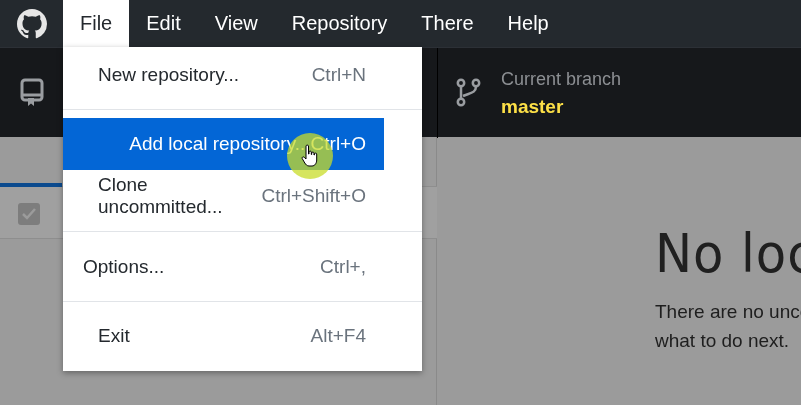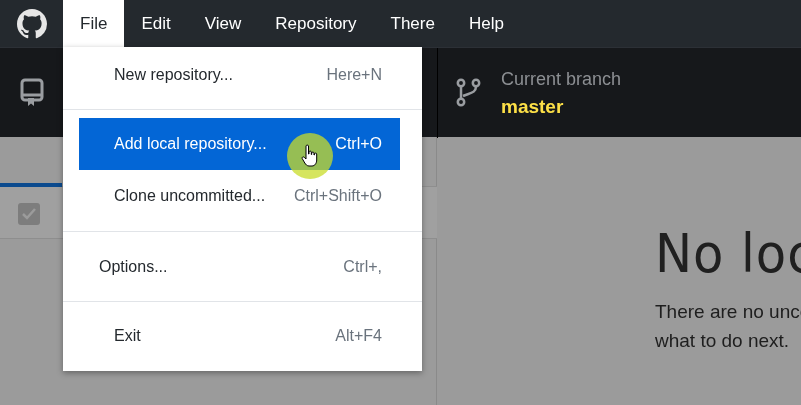--- a/index.html
+++ b/index.html
@@ -12,21 +12,21 @@
   
   .menubar {
     position: absolute; left: 0; top: 0; width: 801px; height: 47px;
     background: #24292e;
     display: flex; align-items: stretch;
   }
   .app-logo {
     width: 63px; height: 47px; display: flex; align-items: center; justify-content: center;
   }
   .menu-item {
-    color: #ffffff; font-size: 17px; display: flex; align-items: center;
+    color: #ffffff; font-size: 20px; display: flex; align-items: center;
     padding: 0 17px; height: 47px; cursor: default;
   }
   .menu-item.active { background: #ffffff; color: #24292e; }
   
   .toolbar {
     position: absolute; left: 0; top: 47px; width: 801px; height: 90px;
     background: #16181b;
     border-top: 1px solid #2c3036;
   }
   .tb-repo-icon { position: absolute; left: 18px; top: 30px; }
@@ -57,23 +57,23 @@
     transform: scaleX(0.92); transform-origin: left;
   }
   .blank-desc { position: absolute; left: 217px; top: 160px; font-size: 19px; color: #1e1e1e; line-height: 29px; white-space: nowrap; }
   
   .dropdown {
     position: absolute; left: 63px; top: 47px; width: 359px; height: 324px;
     background: #ffffff;
     box-shadow: 0 2px 6px rgba(0,0,0,0.35);
   }
   .dd-item {
-    position: absolute; left: 16px; width: 321px; height: 52px;
+    position: absolute; left: 0; width: 321px; height: 52px;
     display: flex; align-items: center; justify-content: space-between;
-    padding: 0 18px 0 35px; font-size: 16px; color: #24292e;
+    padding: 0 18px 0 35px; font-size: 19px; color: #24292e;
   }
   .dd-item .shortcut { color: #6a737d; }
   .dd-item.highlighted { background: #0366d6; color: #ffffff; }
   .dd-item.highlighted .shortcut { color: #ffffff; }
   .dd-sep { position: absolute; left: 0; width: 359px; height: 1px; background: #e1e4e8; }
   
   .cursor-halo {
     position: absolute; left: 287px; top: 133px; width: 46px; height: 46px; border-radius: 50%;
     background: rgba(200, 220, 40, 0.75);
   }
@@ -137,24 +137,24 @@
   <div class="blank-title">No local changes</div>
   <div class="blank-desc">
     <div>There are no uncommitted changes in this repository. Here are some friendly suggestions for</div>
     <div>what to do next.</div>
   </div>
 </div>
 
 <div class="dropdown">
   <div class="dd-item" style="top:2px;">
     <span>New repository...</span>
-    <span class="shortcut">Here+N</span>
+    <span class="shortcut">Ctrl+N</span>
   </div>
   <div class="dd-sep" style="top:62px;"></div>
-  <div class="dd-item highlighted" style="top:71px;">
+  <div class="dd-item highlighted" style="top:71px;justify-content:flex-end;">
     <span>Add local repository...</span>
     <span class="shortcut">Ctrl+O</span>
   </div>
   <div class="dd-item" style="top:123px;">
     <span>Clone uncommitted...</span>
     <span class="shortcut">Ctrl+Shift+O</span>
   </div>
   <div class="dd-sep" style="top:184px;"></div>
   <div class="dd-item" style="top:194px;padding-left:20px;">
     <span>Options...</span>

